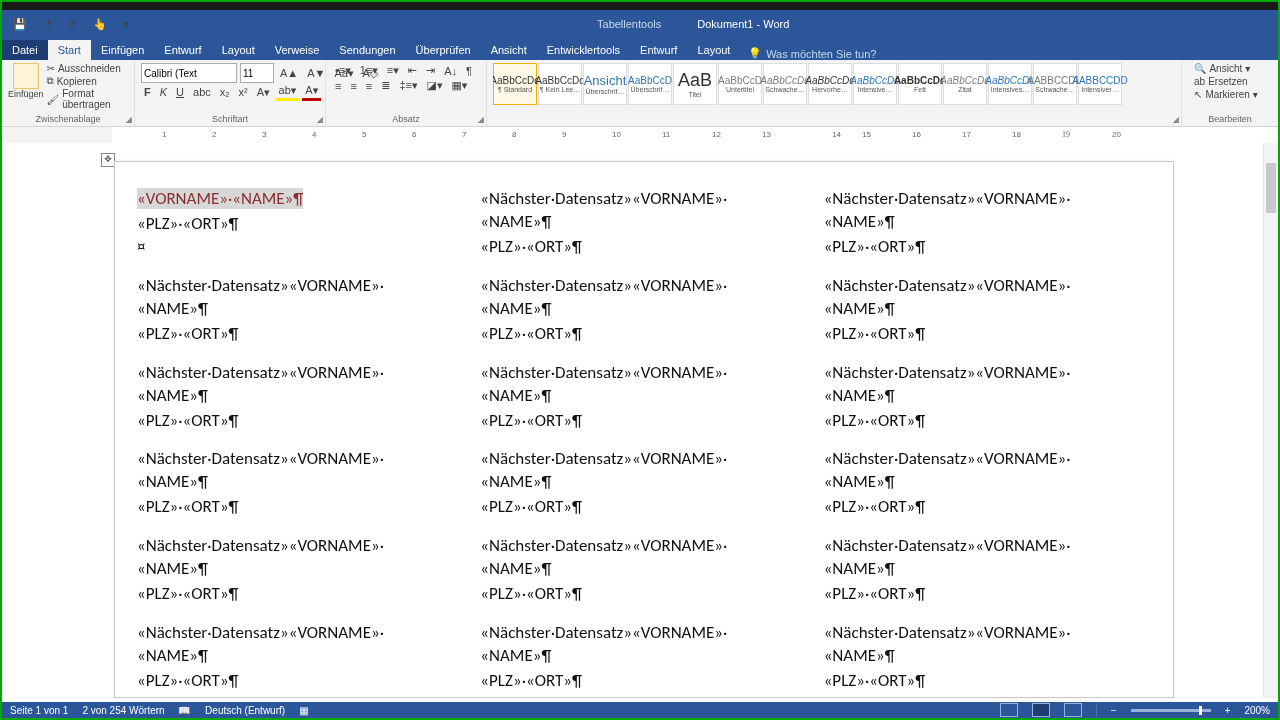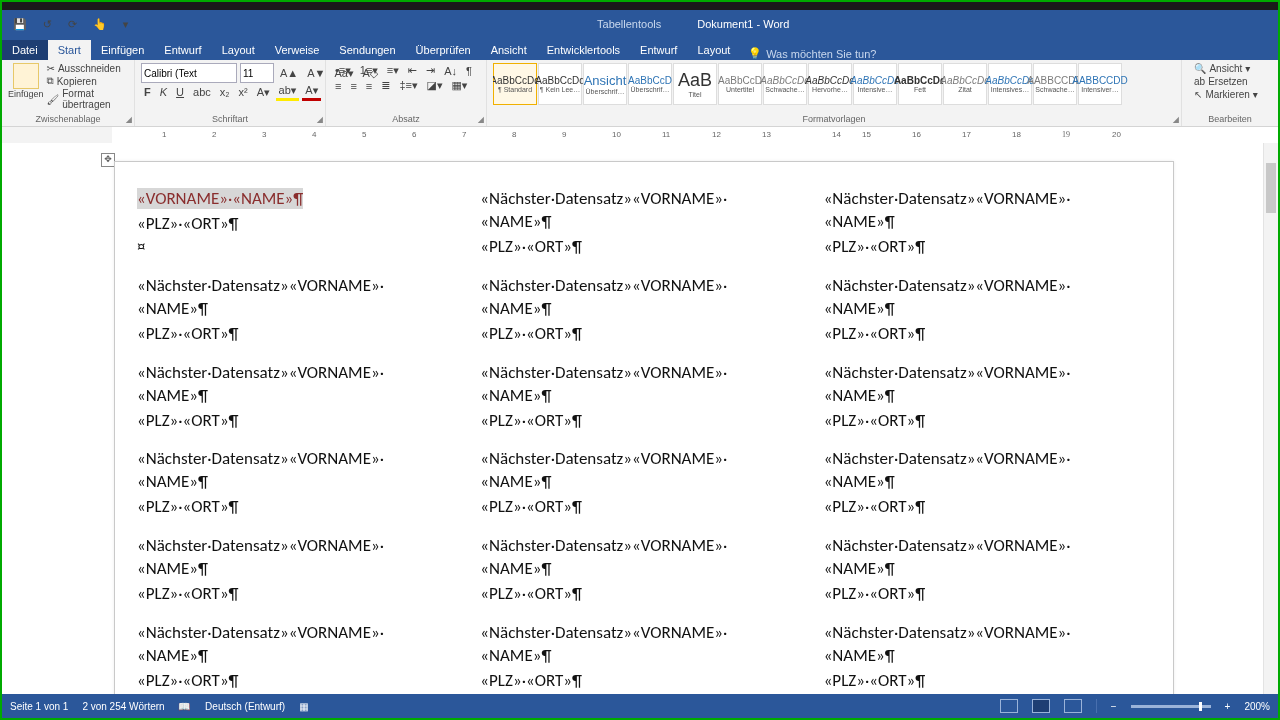--- a/index.html
+++ b/index.html
@@ -46,21 +46,21 @@
   .vtext{position:absolute;left:2px;top:4px;bottom:4px;width:10px;color:#888;font-size:8px;}
   .page{position:absolute;left:112px;top:18px;width:1058px;bottom:0;background:#fff;border:1px solid #c9c9c9;box-shadow:0 0 3px rgba(0,0,0,.08);}
   .tbl-handle{position:absolute;left:99px;top:10px;width:12px;height:12px;border:1px solid #888;background:#fff;font-size:9px;line-height:10px;text-align:center;color:#555;}
   .labels{display:grid;grid-template-columns:1fr 1fr 1fr;column-gap:28px;row-gap:2px;padding:26px 22px 4px 22px;color:#111;font-family:Calibri,Arial,sans-serif;gap:16px;}
   .cell{font-size:17px;line-height:1.35;}
   .cell .line{white-space:normal;}
   .cell .plz{margin-top:2px;}
   .highlight{background:#d7d7d7;color:#8a2e2e;}
   .scrollbar{position:absolute;right:0;top:141px;bottom:20px;width:14px;background:#f3f3f3;border-left:1px solid #e3e3e3;}
   .scrollbar .thumb{position:absolute;left:2px;right:2px;top:20px;height:50px;background:#c8c8c8;}
-  .statusbar{position:absolute;left:0;right:0;bottom:0;height:24px;background:#2b579a;color:#fff;font-size:10px;display:flex;align-items:center;padding:0 8px;gap:14px;}
+  .statusbar{position:absolute;left:0;right:0;bottom:0;height:16px;background:#2b579a;color:#fff;font-size:10px;display:flex;align-items:center;padding:0 8px;gap:14px;}
   .statusbar .spacer{flex:1;}
   .view-btn{width:16px;height:12px;border:1px solid #9ab3d9;}
   .zoom-track{width:80px;height:3px;background:#9ab3d9;position:relative;}
   .zoom-track::after{content:"";position:absolute;left:68px;top:-3px;width:3px;height:9px;background:#fff;}
   .sep{width:1px;height:14px;background:#486fae;}
 </style>
 </head>
 <body>
 
 <div class="window">
@@ -217,21 +217,20 @@
           </div>
           <div class="style-box">
             <div class="s-sample" style="color: rgb(123, 123, 123); text-transform: uppercase;">AaBbCcDd</div>
             <div style="font-size: 7px;">Schwache…</div>
           </div>
           <div class="style-box">
             <div class="s-sample" style="color: rgb(46, 116, 181); text-transform: uppercase;">AaBbCcDd</div>
             <div style="font-size: 7px;">Intensiver…</div>
           </div>
         </div>
-      <div class="label">Formatvorlagen</div>
       <div class="dialog">◢</div>
     </div>
 
     <div class="group" style="width:84px;border-right:none;">
       <div class="edit-pane">
         <div>
             <span>🔍</span>
             <span>Ansicht</span>
             <span>▾</span>
           </div>

